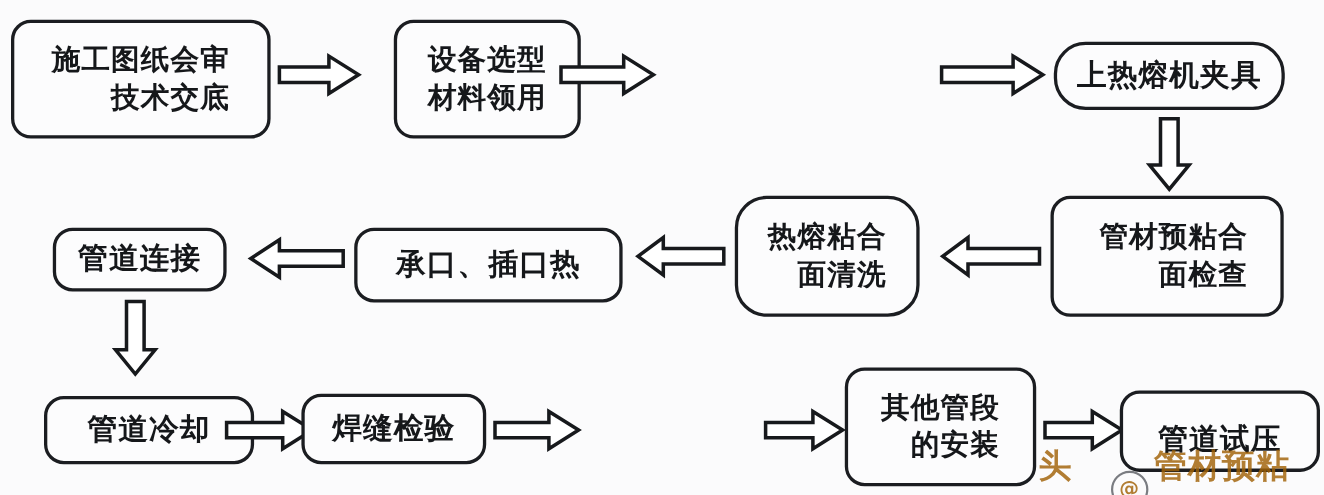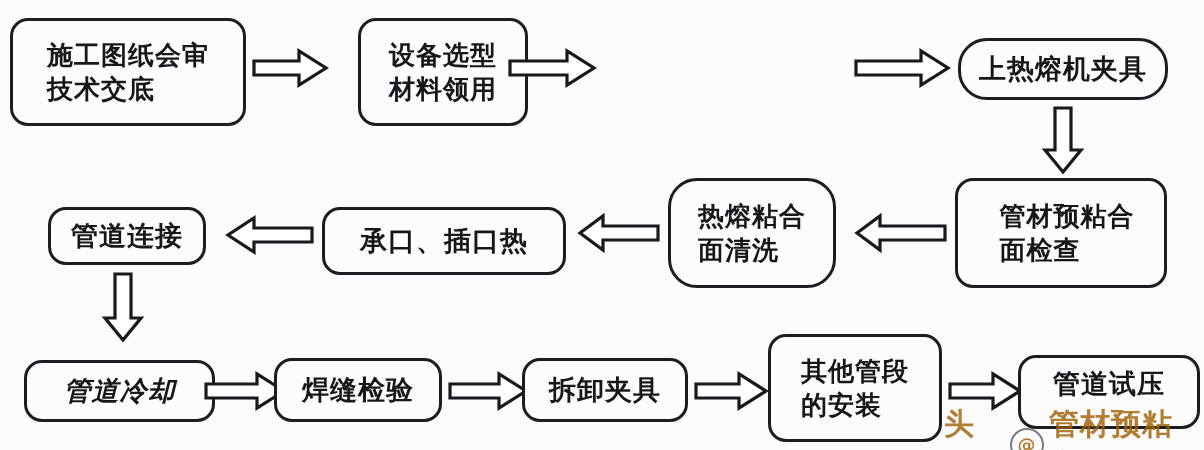--- a/index.html
+++ b/index.html
@@ -24,21 +24,21 @@
     background: #fcfcfd;
     display: flex;
     flex-direction: column;
     align-items: center;
     justify-content: center;
     color: #15171a;
     font-size: 27px;
     font-weight: 600;
     letter-spacing: 1px;
     line-height: 1.32;
-    text-align: left;
+    text-align: right;
     white-space: pre-line;
     user-select: none;
   }
   .node.twoline { font-size: 26px; }
   .arrow {
     position: absolute;
     overflow: visible;
   }
   .arrow svg { display: block; overflow: visible; }
   .arrow path {
@@ -142,54 +142,53 @@
   </div>
 
   <div class="node" style="left:48px; top:207px; width:158px; height:58px;border-radius:18px;">管道连接</div>
 
   <div class="arrow" style="left:100px; top:272px; width:46px; height:70px;">
     <svg width="46" height="70" viewBox="0 0 46 70">
       <path d="M15,2 L31,2 L31,46 L41,46 L23,68 L5,46 L15,46 Z"></path>
     </svg>
   </div>
 
-  <div class="node" style="left:24px; top:360px; width:191px; height:62px;font-style:italic;">管道冷却</div>
+  <div class="node" style="left:40px; top:360px; width:191px; height:62px;">管道冷却</div>
 
   <div class="arrow" style="left:204px; top:370px; width:82px; height:42px;">
     <svg width="82" height="42" viewBox="0 0 82 42">
       <path d="M2,14 L53,14 L53,4 L80,21 L53,38 L53,28 L2,28 Z"></path>
     </svg>
   </div>
 
-  <div class="node" style="left:274px; top:358px; width:168px; height:64px;">焊缝检验</div>
+  <div class="node" style="left:274px; top:358px; width:168px; height:64px;font-family:Liberation Serif, serif;">焊缝检验</div>
 
   <div class="arrow" style="left:448px; top:370px; width:80px; height:42px;">
     <svg width="80" height="42" viewBox="0 0 80 42">
       <path d="M2,14 L51,14 L51,4 L78,21 L51,38 L51,28 L2,28 Z"></path>
     </svg>
   </div>
 
-  <div class="node" style="left:522px; top:358px; width:166px; height:64px;">拆卸夹具</div>
 
   <div class="arrow" style="left:694px; top:370px; width:74px; height:42px;">
     <svg width="74" height="42" viewBox="0 0 74 42">
       <path d="M2,14 L45,14 L45,4 L72,21 L45,38 L45,28 L2,28 Z"></path>
     </svg>
   </div>
 
   <div class="node twoline" style="left:768px; top:334px; width:174px; height:108px;">其他管段
 的安装</div>
 
   <div class="arrow" style="left:948px; top:370px; width:74px; height:42px;">
     <svg width="74" height="42" viewBox="0 0 74 42">
       <path d="M2,14 L45,14 L45,4 L72,21 L45,38 L45,28 L2,28 Z"></path>
     </svg>
   </div>
 
-  <div class="node" style="left:1018px; top:355px; width:182px; height:74px; align-items:center; justify-content:flex-start; padding-top:8px;">管道试压</div>
+  <div class="node" style="left:1018px; top:355px; width:182px; height:74px; align-items:center; justify-content:flex-start; padding-top:24px;">管道试压</div>
 
   <div id="watermark">
     <span>头条</span>
     <span class="wm-badge">@</span>
     <span>管材预粘合</span>
   </div>
 
 </div>
 
 </body></html>

